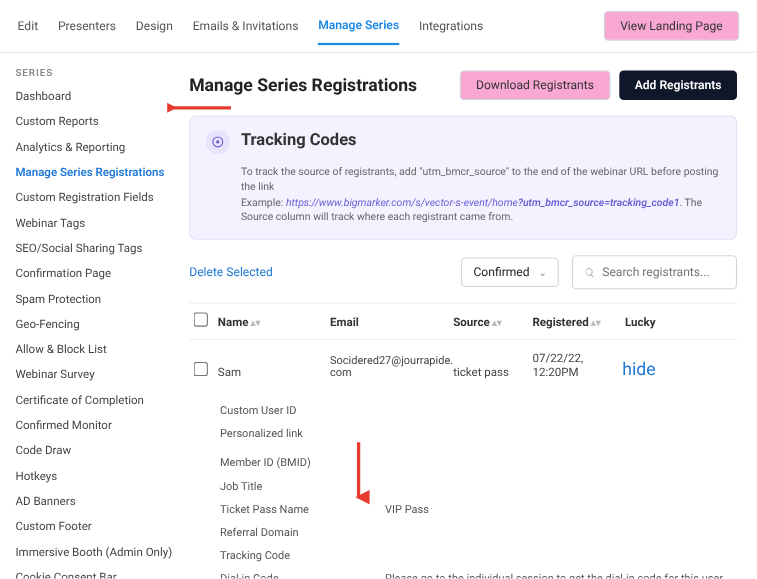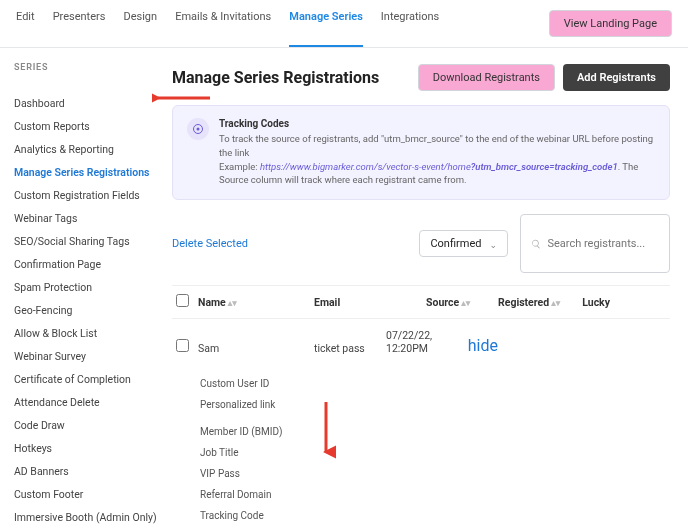--- a/index.html
+++ b/index.html
@@ -1,55 +1,55 @@
 <!DOCTYPE html>
 <html><head>
 <meta charset="utf-8">
 <style>
   *{box-sizing:border-box;margin:0;padding:0;font-family:-apple-system,BlinkMacSystemFont,"Segoe UI",Roboto,Helvetica,Arial,sans-serif}
   body{background:#fff;color:#222;font-size:12px}
   .page{width:688px;height:526px;position:relative;overflow:hidden}
   
-  .topnav{display:flex;gap:18px;padding:10px 16px;border-bottom:1px solid #e5e7eb}
+  .topnav{display:flex;align-items:center;gap:18px;padding:10px 16px;border-bottom:1px solid #e5e7eb}
   .topnav a{color:#555;text-decoration:none;font-size:11px;cursor:pointer}
   .topnav a.active{color:#1e88e5;border-bottom:2px solid #1e88e5;padding-bottom:10px;margin-bottom:-10px;font-weight:600}
   .topnav .spacer{flex:1}
   .btn-outline{border:1px solid #d1d5db;background:#f9a8d4;border-radius:4px;padding:6px 14px;font-size:11px;color:#333;cursor:pointer}
   
   .wrap{display:flex}
   .sidebar{width:168px;padding:14px 10px 14px 14px}
-  .sidebar h5{font-size:9px;letter-spacing:0.8px;color:#888;font-weight:600;margin-bottom:20px}
+  .sidebar h5{font-size:9px;letter-spacing:0.8px;color:#888;font-weight:600;margin-bottom:4px}
   .sidebar ul{list-style:none}
   .sidebar li{font-size:10.5px;color:#444;padding:5px 0;cursor:pointer}
   .sidebar li.active{color:#1e78d6;font-weight:600}
   .main{flex:1;padding:16px 18px 16px 4px;position:relative}
   .header-row{display:flex;align-items:center;gap:8px;margin-bottom:14px}
   .header-row h2{font-size:16px;font-weight:700;color:#222;flex:1}
-  .btn-primary{background:#404040;color:#fff;border:none;border-radius:4px;padding:7px 14px;font-size:11px;font-weight:600;cursor:pointer}
+  .btn-primary{background:#0f172a;color:#fff;border:none;border-radius:4px;padding:7px 14px;font-size:11px;font-weight:600;cursor:pointer}
   
   .tracking-box{background:#f3f2ff;border:1px solid #e4e1f7;border-radius:6px;padding:12px 14px;display:flex;gap:10px;margin-bottom:14px}
   .tracking-box .icon-wrap{width:22px;height:22px;border-radius:50%;background:#e6e3fb;display:flex;align-items:center;justify-content:center;flex-shrink:0}
   .tracking-box .icon-wrap svg{width:12px;height:12px;fill:#6a5cd6}
-  .tracking-head{font-size:10px;font-weight:700;color:#333;margin-bottom:3px}
+  .tracking-head{font-size:15px;font-weight:700;color:#333;margin-bottom:14px}
   .tracking-body{font-size:9.5px;color:#666;line-height:1.45}
   .tracking-body .url{color:#6a5cd6;font-style:italic}
   .tracking-body .param{color:#6a5cd6;font-style:italic;font-weight:600}
   
   .filter-row{display:flex;align-items:center;gap:12px;margin-bottom:12px}
   .link-blue{color:#1e78d6;font-size:11px;cursor:pointer}
   .filter-row .spacer{flex:1}
   .select-box{border:1px solid #d1d5db;border-radius:4px;padding:6px 10px;font-size:11px;display:flex;align-items:flex-end;gap:8px;cursor:pointer}
   .select-box .chev{font-size:9px;color:#888}
-  .search-box{border:1px solid #d1d5db;border-radius:4px;padding:22px 10px;font-size:11px;display:flex;align-items:center;gap:6px;width:150px}
+  .search-box{border:1px solid #d1d5db;border-radius:4px;padding:8px 10px;font-size:11px;display:flex;align-items:center;gap:6px;width:150px}
   .search-box input{border:none;outline:none;font-size:11px;width:100%}
   .search-box svg{width:12px;height:12px;fill:#aaa}
   
   .table-head{display:flex;align-items:center;border-top:1px solid #eee;border-bottom:1px solid #eee;padding:8px 4px;font-size:10.5px;font-weight:700;color:#333}
   .col-chk{width:22px}
-  .col-name{width:116px}
+  .col-name{width:102px}
   .col-email{width:112px}
   .col-source{width:72px}
   .col-reg{width:76px}
   .col-data{width:36px;text-align:right}
   .sort-ic{color:#bbb;font-size:9px;margin-left:2px}
   .table-row{display:flex;align-items:flex-end;padding:10px 4px;font-size:10.5px;color:#444}
   .table-row .col-email{font-size:10px;word-break:break-all}
   .hide-link{color:#1e78d6;font-size:16px;cursor:pointer}
   
   .details{padding:8px 4px 8px 28px}
@@ -88,21 +88,21 @@
         <li class="active">Manage Series Registrations</li>
         <li>Custom Registration Fields</li>
         <li>Webinar Tags</li>
         <li>SEO/Social Sharing Tags</li>
         <li>Confirmation Page</li>
         <li>Spam Protection</li>
         <li>Geo-Fencing</li>
         <li>Allow &amp; Block List</li>
         <li>Webinar Survey</li>
         <li>Certificate of Completion</li>
-        <li>Attendance Delete</li>
+        <li>Confirmed Monitor</li>
         <li>Code Draw</li>
         <li>Hotkeys</li>
         <li>AD Banners</li>
         <li>Custom Footer</li>
         <li>Immersive Booth (Admin Only)</li>
         <li>Cookie Consent Bar</li>
       </ul>
 
     </div>
 
@@ -150,20 +150,21 @@
         <div class="col-name"><span>Name</span><span class="sort-ic">▴▾</span></div>
         <div class="col-email">Email</div>
         <div class="col-source"><span>Source</span><span class="sort-ic">▴▾</span></div>
         <div class="col-reg"><span>Registered</span><span class="sort-ic">▴▾</span></div>
         <div class="col-data">Lucky</div>
       </div>
 
       <div class="table-row">
         <div class="col-chk"><input type="checkbox" style=""></div>
         <div class="col-name">Sam</div>
+        <div class="col-email">Socidered27@jourrapide.com</div>
         <div class="col-source">ticket pass</div>
         <div class="col-reg">07/22/22, 12:20PM</div>
         <div class="col-data"><span class="hide-link">hide</span></div>
       </div>
 
       <div class="details">
         <div class="detail-row">
             <div class="dl">Custom User ID</div>
             <div class="dv"></div>
           </div>
@@ -173,20 +174,21 @@
           </div>
         <div class="detail-row" style="margin-top:6px">
             <div class="dl">Member ID (BMID)</div>
             <div class="dv"></div>
           </div>
         <div class="detail-row">
             <div class="dl">Job Title</div>
             <div class="dv"></div>
           </div>
         <div class="detail-row">
+            <div class="dl">Ticket Pass Name</div>
             <div class="dv">VIP Pass</div>
           </div>
         <div class="detail-row">
             <div class="dl">Referral Domain</div>
             <div class="dv"></div>
           </div>
         <div class="detail-row">
             <div class="dl">Tracking Code</div>
             <div class="dv"></div>
           </div>

